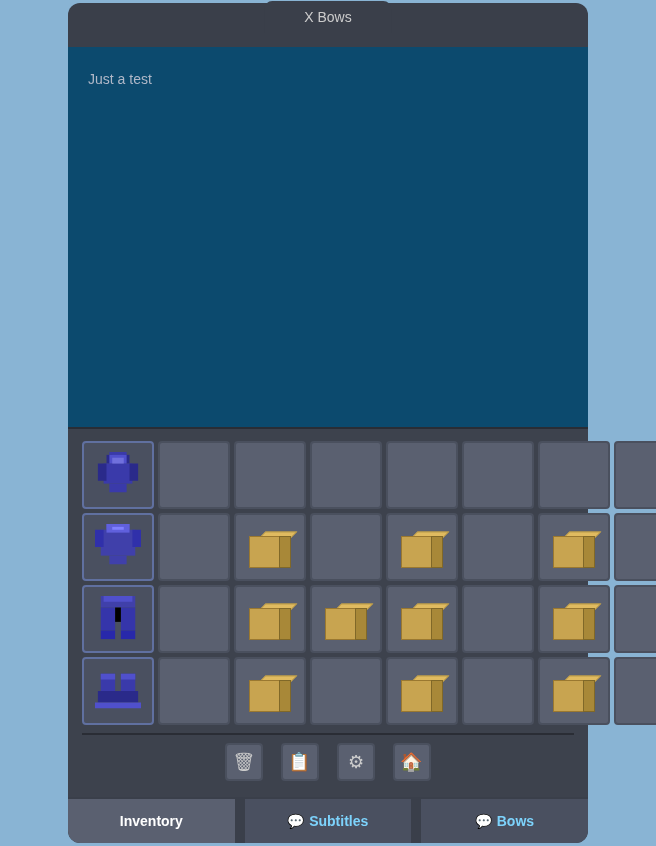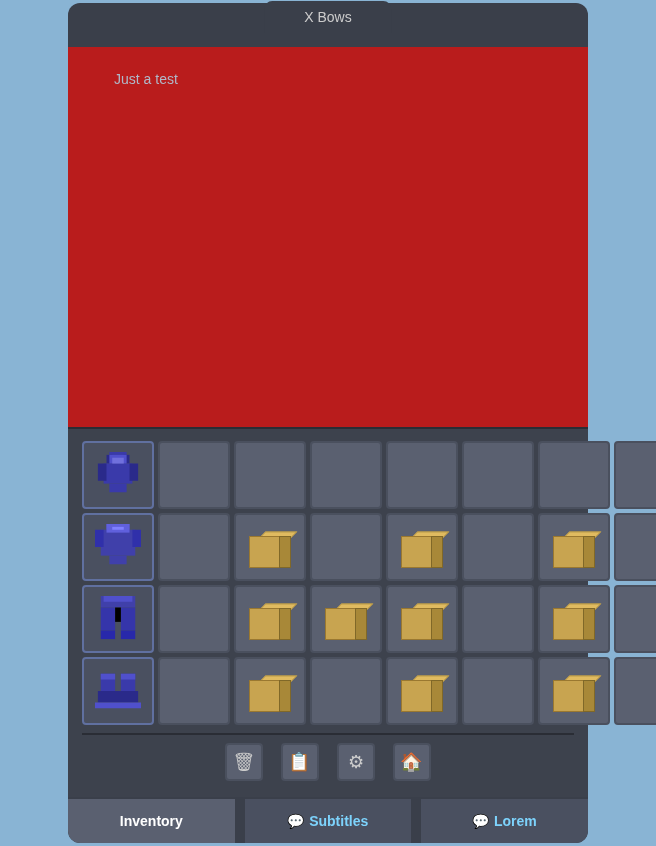--- a/index.html
+++ b/index.html
@@ -30,22 +30,22 @@
       transform: translateX(-50%);
       background: #3a3f4a;
       border-radius: 8px 8px 0 0;
       padding: 8px 40px;
       color: #ccc;
       font-size: 14px;
       white-space: nowrap;
     }
 
     .content-area {
-      background: #b91c1c;
-      padding: 20px 46px;
+      background: #0c4a6e;
+      padding: 20px 20px;
       min-height: 380px;
       color: #b0b8c8;
       font-size: 14px;
       line-height: 1.8;
     }
 
     .content-area p {
       margin-bottom: 12px;
     }
 
@@ -341,16 +341,16 @@
   </div>
 
   <div class="tab-bar">
     <div class="tab active">
       <span>Inventory</span>
     </div>
     <div class="tab">
       <span style="margin-right:4px">💬</span><span>Subtitles</span>
     </div>
     <div class="tab">
-      <span style="margin-right:4px">💬</span><span>Lorem</span>
+      <span style="margin-right:4px">💬</span><span>Bows</span>
     </div>
   </div>
 </div>
 
 </body></html>

